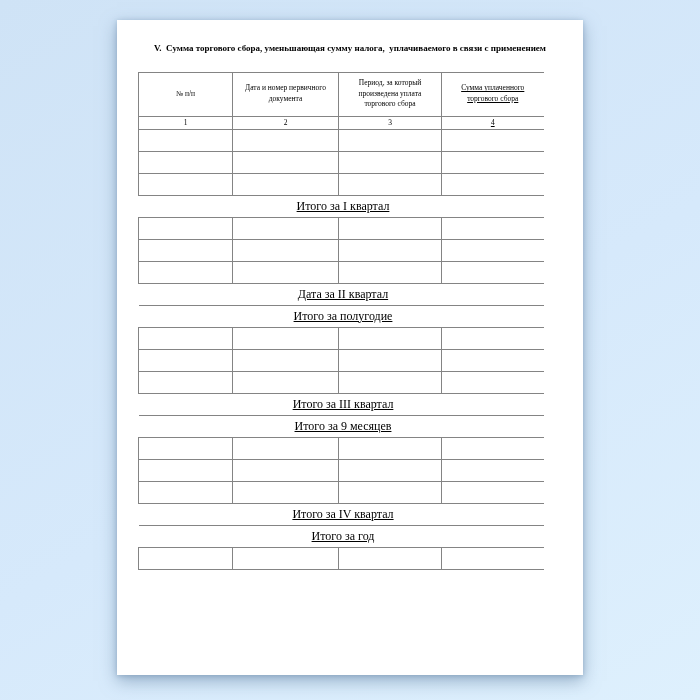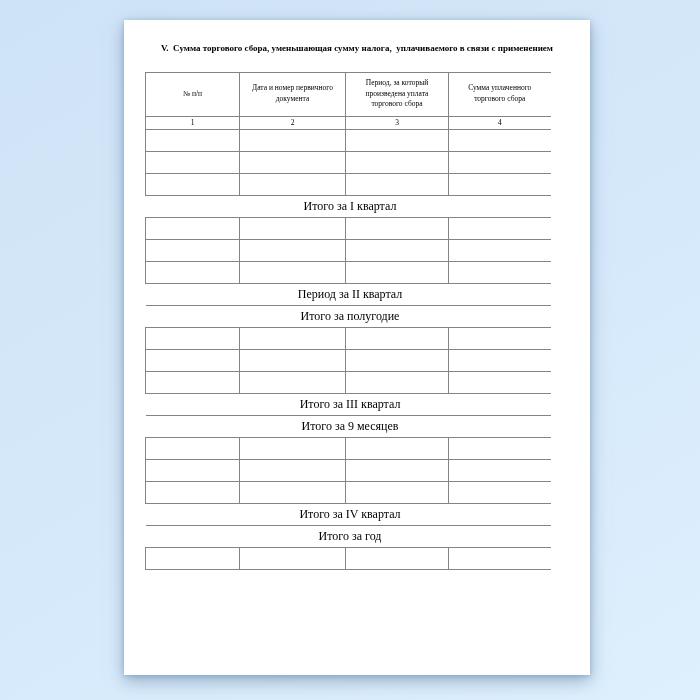--- a/index.html
+++ b/index.html
@@ -2,21 +2,21 @@
 <html><head>
 <meta charset="utf-8">
 <style>
   * { margin:0; padding:0; box-sizing:border-box; }
   html,body { width:700px; height:700px; }
   body {
     font-family:"Liberation Serif", serif;
     background:linear-gradient(150deg, #cfe3f6 0%, #d6e9fb 55%, #def0fd 100%);
     overflow:hidden;
   }
-  .stage { position:relative; width:564px; height:700px;margin-left:7px; }
+  .stage { position:relative; width:564px; height:700px; }
   .paper {
     position:absolute; left:117px; top:20px; width:466px; height:655px;
     background:#ffffff;
     box-shadow:0 6px 16px rgba(96,128,160,0.55), 0 1px 5px rgba(96,128,160,0.40);
   }
   .title-block {
     margin:23px 10px 0 10px;
     text-align:center;
     font-weight:bold;
     font-size:9px;
@@ -53,21 +53,21 @@
 
   table.form-table {
     margin:17px 0 0 21px;
     width:405px;
     border-collapse:collapse;
     table-layout:fixed;
     color:#000;
   }
   .col1 { width:94px; } .col2 { width:106px; } .col3 { width:103px; } .col4 { width:102px; }
   table.form-table td { border:1px solid #848484; padding:0; }
-  table.form-table td:last-child { border-right:none; }
+  table.form-table td:last-child { border-right:none;text-decoration:underline; }
   tr.head-row td {
     height:44px;
     font-size:7.5px;
     line-height:1.45;
     text-align:center;
     vertical-align:middle;
     padding:0 6px;
   }
   tr.nums-row td { height:13px; font-size:7.5px; text-align:center; vertical-align:middle; }
   tr.data-row td { height:22px; }
@@ -148,21 +148,21 @@
             <td></td>
         </tr>
         <tr class="data-row">
           <td></td>
             <td></td>
             <td></td>
             <td></td>
         </tr>
 
         <tr class="total-row">
-          <td colspan="4">Период за II квартал</td>
+          <td colspan="4">Дата за II квартал</td>
         </tr>
         <tr class="total-row">
           <td colspan="4">Итого за полугодие</td>
         </tr>
 
         <tr class="data-row">
           <td></td>
             <td></td>
             <td></td>
             <td></td>

